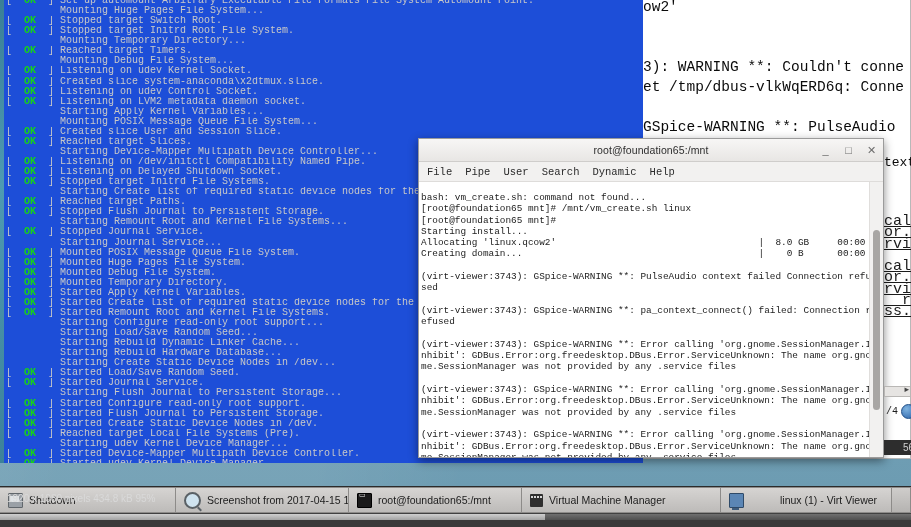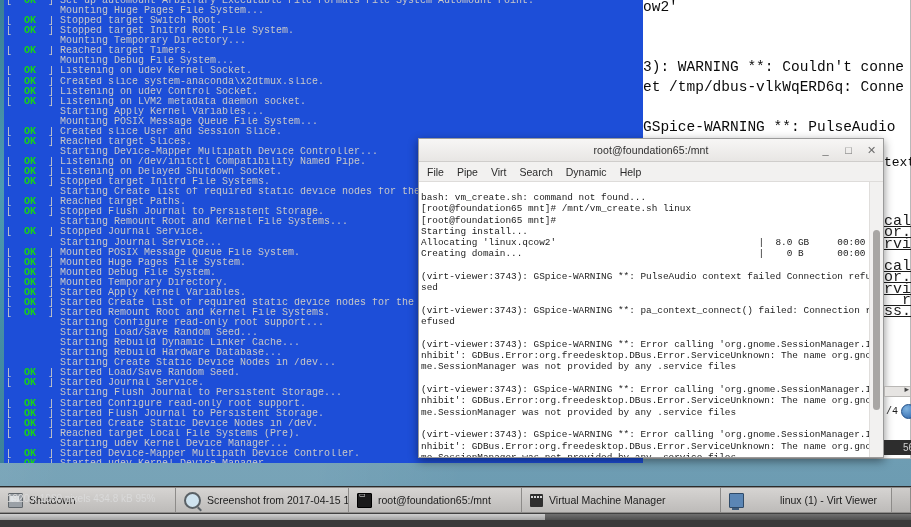--- a/index.html
+++ b/index.html
@@ -105,21 +105,21 @@
   }
   #terminal .menubar {
     height: 19px; min-height: 19px;
     background: #f2f1f0;
     border-bottom: 1px solid #dedcda;
     display: flex; align-items: center;
     padding-left: 8px; gap: 13px;
   }
   #terminal .menubar span {
     font-size: 10.5px; color: #2b2b2b;
-    font-family: Liberation Sans, sans-serif;
+    font-family: Liberation Mono, monospace;
   }
   #terminal .termbody {
     flex: 1; position: relative; background: #ffffff; overflow: hidden;
     display: flex;
   }
   #terminal .termtext {
     flex: 1;
     font-family: "Liberation Mono", "DejaVu Sans Mono", monospace;
     font-size: 9.4px;
     line-height: 11.3px;
@@ -278,21 +278,21 @@
       <div class="title">root@foundation65:/mnt</div>
       <div class="wctrls">
         <span>_</span>
         <span>□</span>
         <span>✕</span>
       </div>
     </div>
     <div class="menubar" id="term-menu">
         <span>File</span>
         <span>Pipe</span>
-        <span>Virt</span>
+        <span>User</span>
         <span>Search</span>
         <span>Dynamic</span>
         <span>Help</span>
       </div>
     <div class="termbody">
       <div class="termtext" id="term-out"><div>bash: vm_create.sh: command not found...</div><div>[root@foundation65 mnt]# /mnt/vm_create.sh linux</div><div>[root@foundation65 mnt]#</div><div>Starting install...</div><div>Allocating 'linux.qcow2'                                    |  8.0 GB     00:00</div><div>Creating domain...                                          |    0 B      00:00</div><div>&nbsp;</div><div>(virt-viewer:3743): GSpice-WARNING **: PulseAudio context failed Connection refu</div><div>sed</div><div>&nbsp;</div><div>(virt-viewer:3743): GSpice-WARNING **: pa_context_connect() failed: Connection r</div><div>efused</div><div>&nbsp;</div><div>(virt-viewer:3743): GSpice-WARNING **: Error calling 'org.gnome.SessionManager.I</div><div>nhibit': GDBus.Error:org.freedesktop.DBus.Error.ServiceUnknown: The name org.gno</div><div>me.SessionManager was not provided by any .service files</div><div>&nbsp;</div><div>(virt-viewer:3743): GSpice-WARNING **: Error calling 'org.gnome.SessionManager.I</div><div>nhibit': GDBus.Error:org.freedesktop.DBus.Error.ServiceUnknown: The name org.gno</div><div>me.SessionManager was not provided by any .service files</div><div>&nbsp;</div><div>(virt-viewer:3743): GSpice-WARNING **: Error calling 'org.gnome.SessionManager.I</div><div>nhibit': GDBus.Error:org.freedesktop.DBus.Error.ServiceUnknown: The name org.gno</div><div>me.SessionManager was not provided by any .service files</div></div>
       <div class="scrollbar">
         <div class="thumb"></div>
       </div>
     </div>

